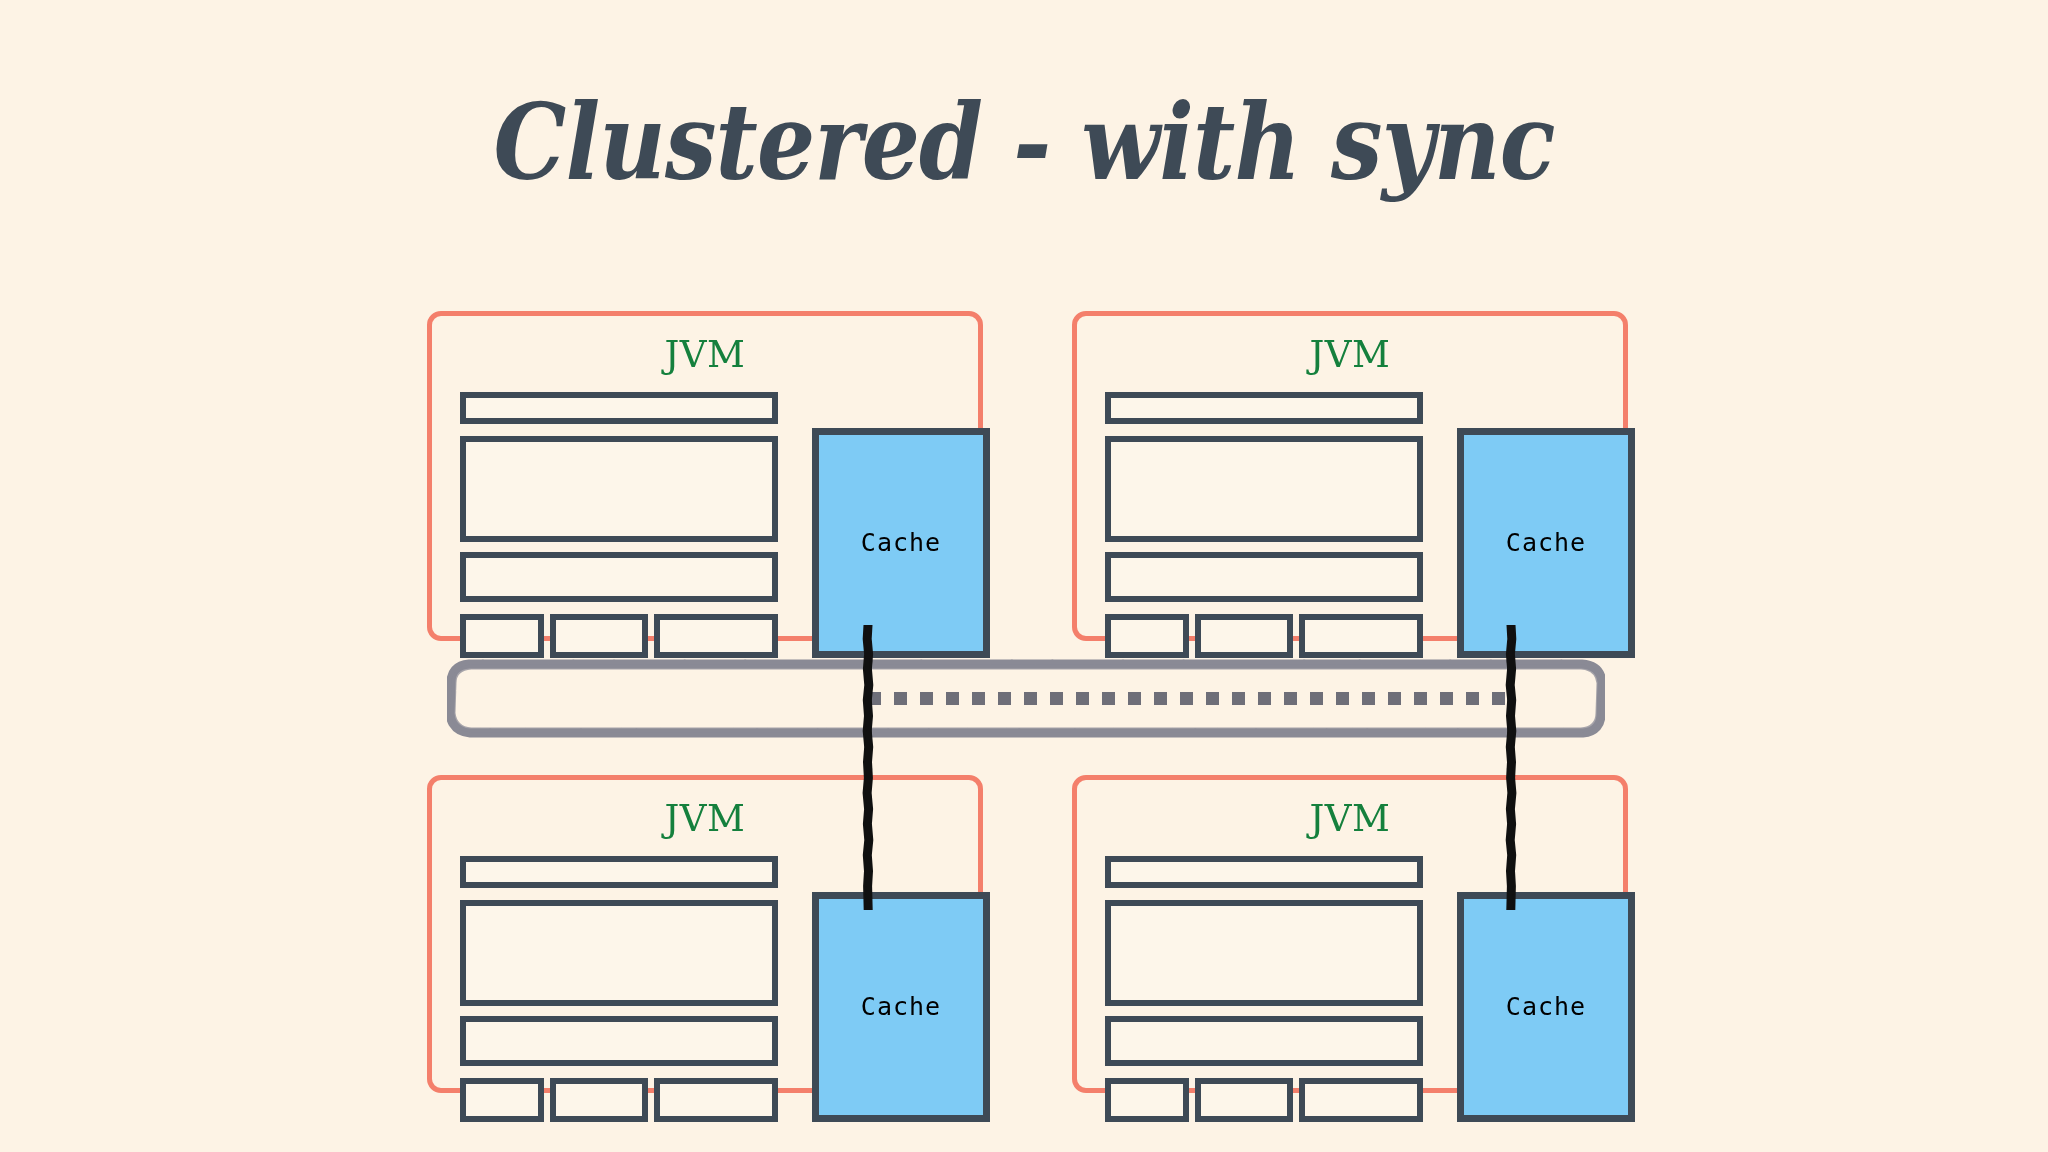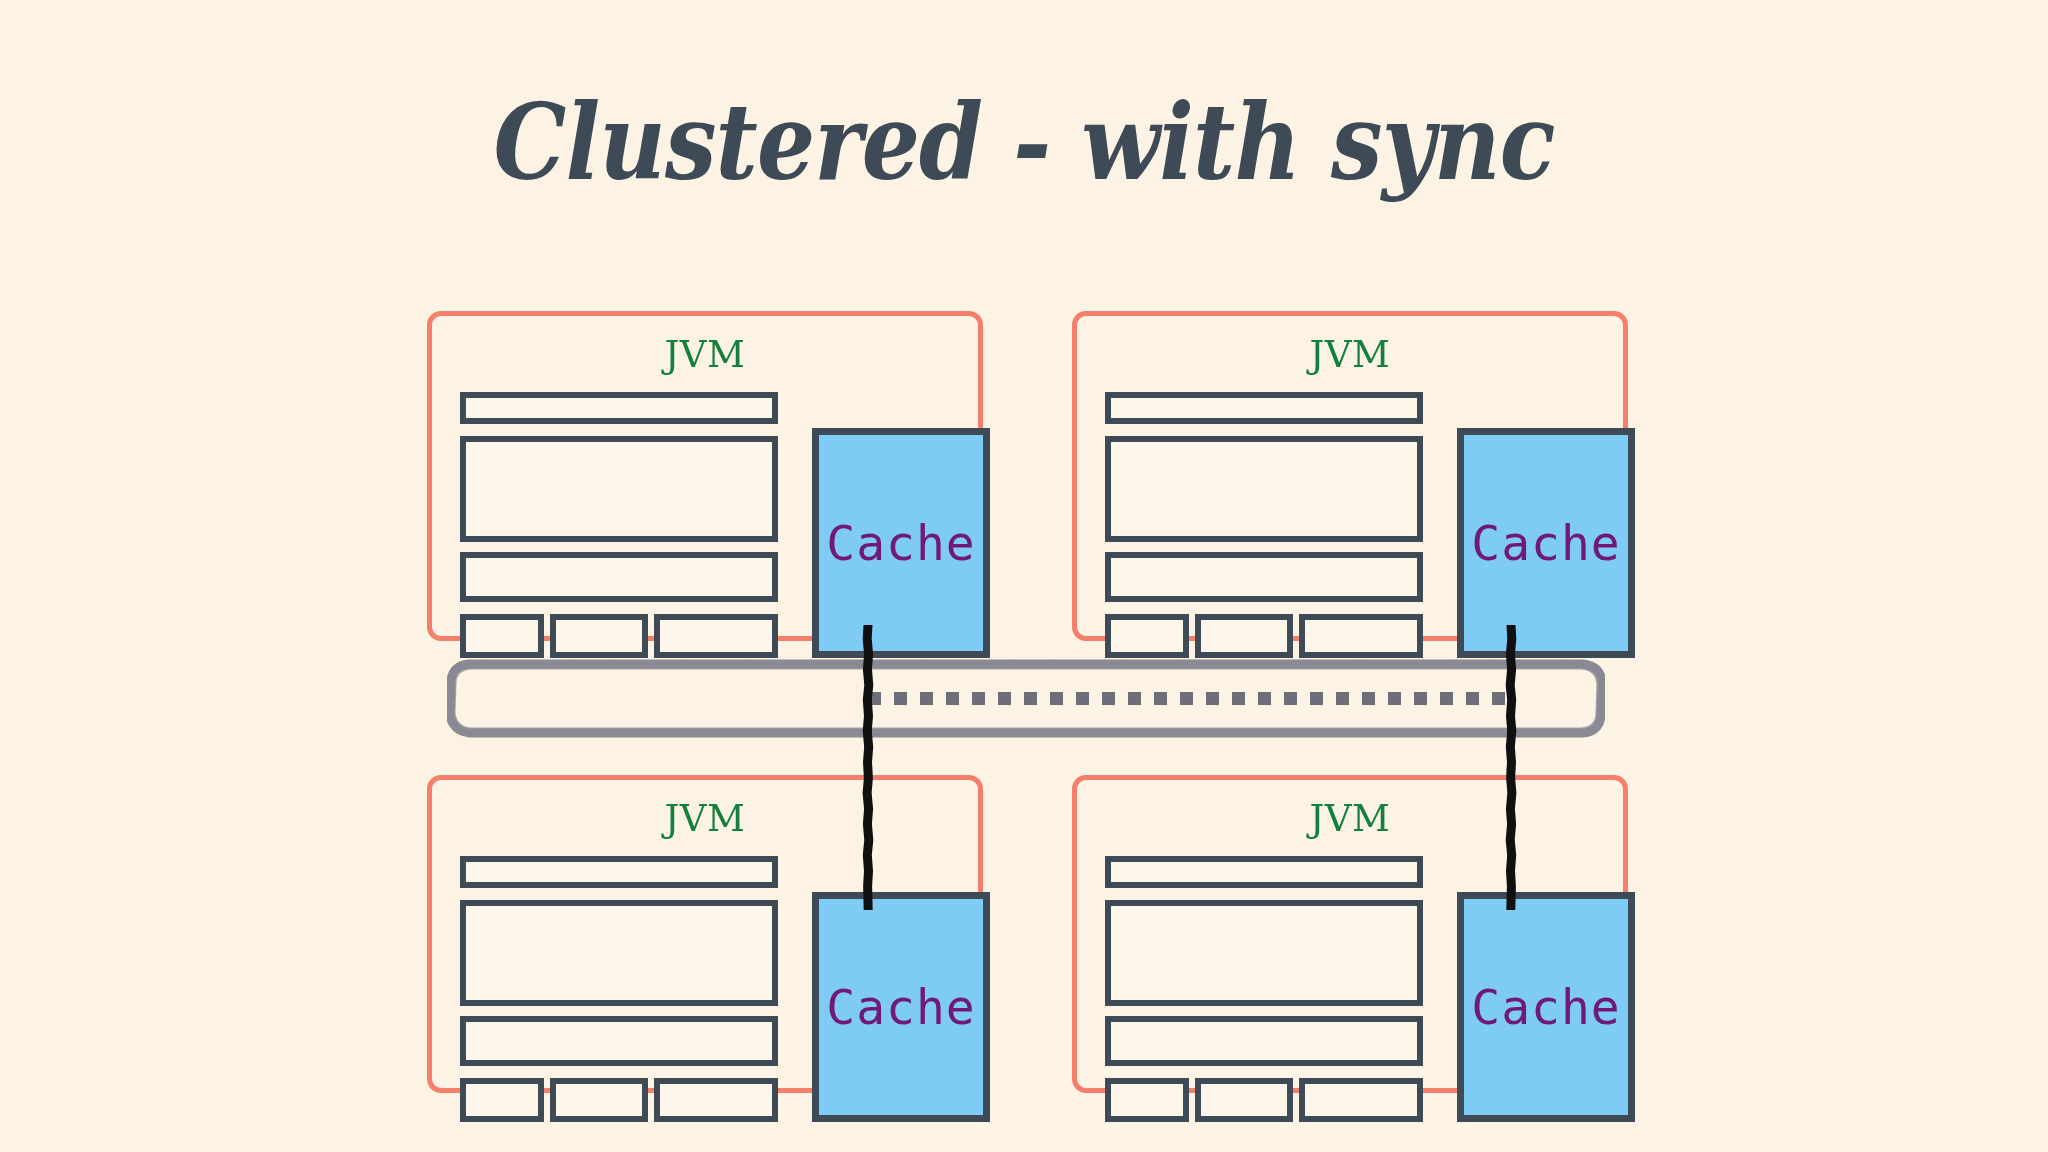--- a/index.html
+++ b/index.html
@@ -108,23 +108,23 @@
     left: 352px;
     top: 36px;
     width: 178px;
     height: 230px;
     display: flex;
     align-items: center;
     justify-content: center;
   }
   .cache-label {
     font-family: "DejaVu Sans Mono", "Liberation Mono", monospace;
-    font-size: 48px;
+    font-size: 25px;
     line-height: 40px;
-    color: #701a75;
+    color: #000000;
     letter-spacing: 1px;
   }
 
   
   #bus {
     position: absolute;
     left: 447px;
     top: 658px;
     width: 1158px;
     height: 80px;

